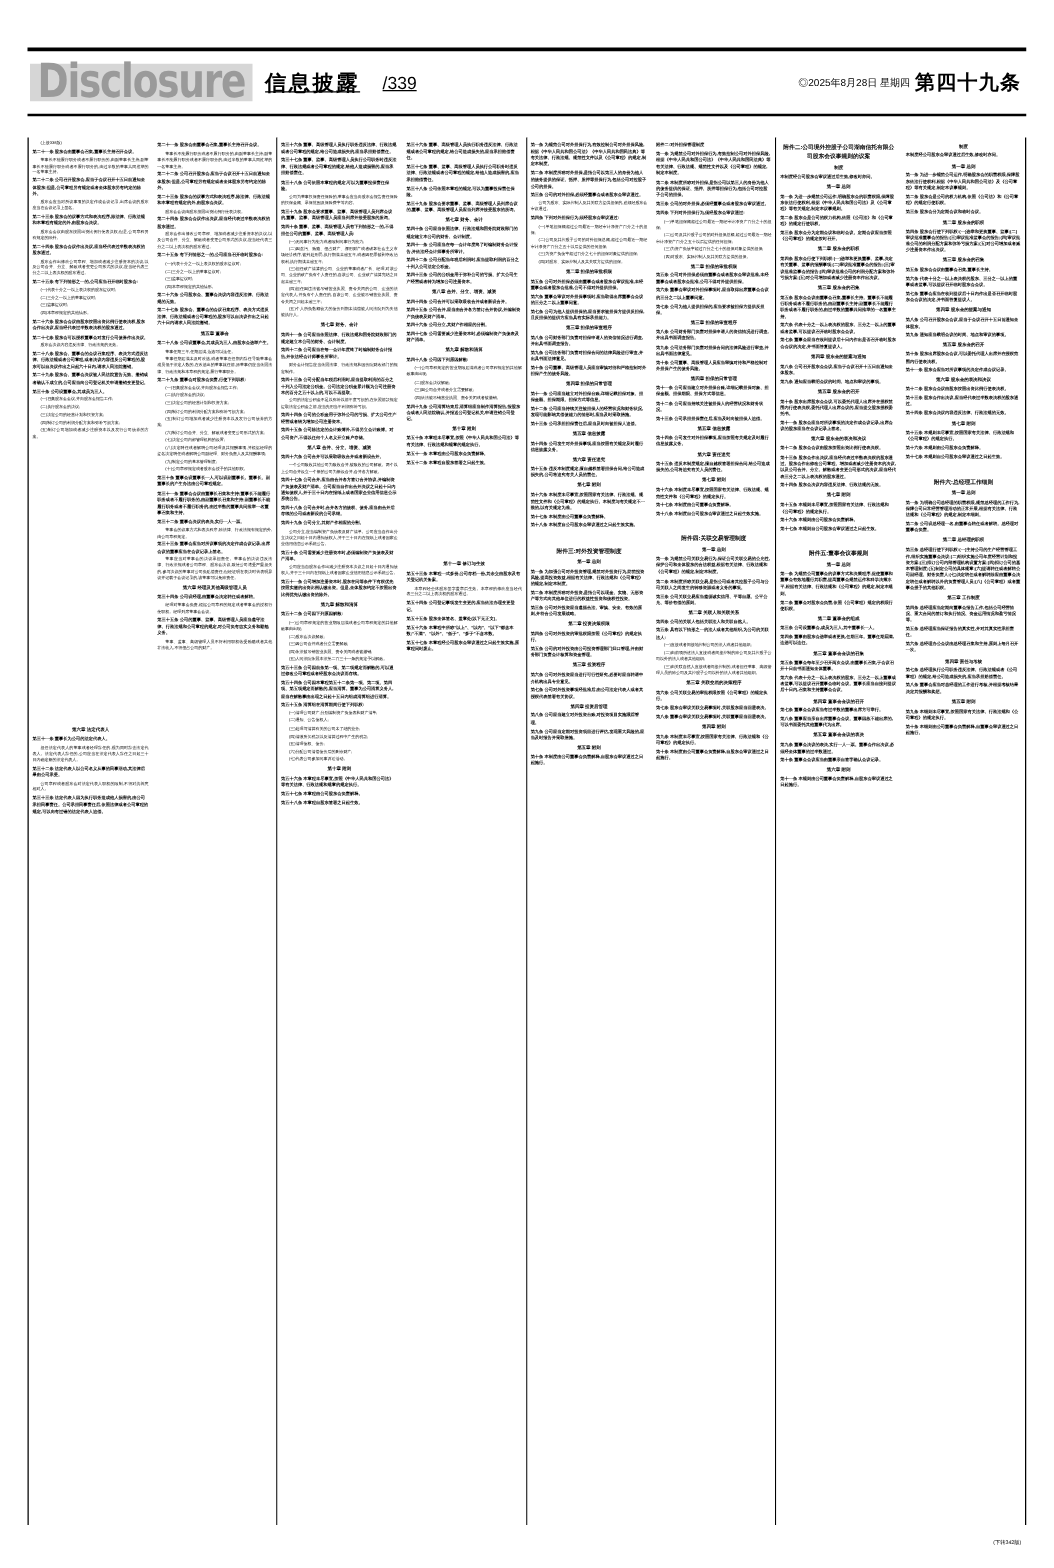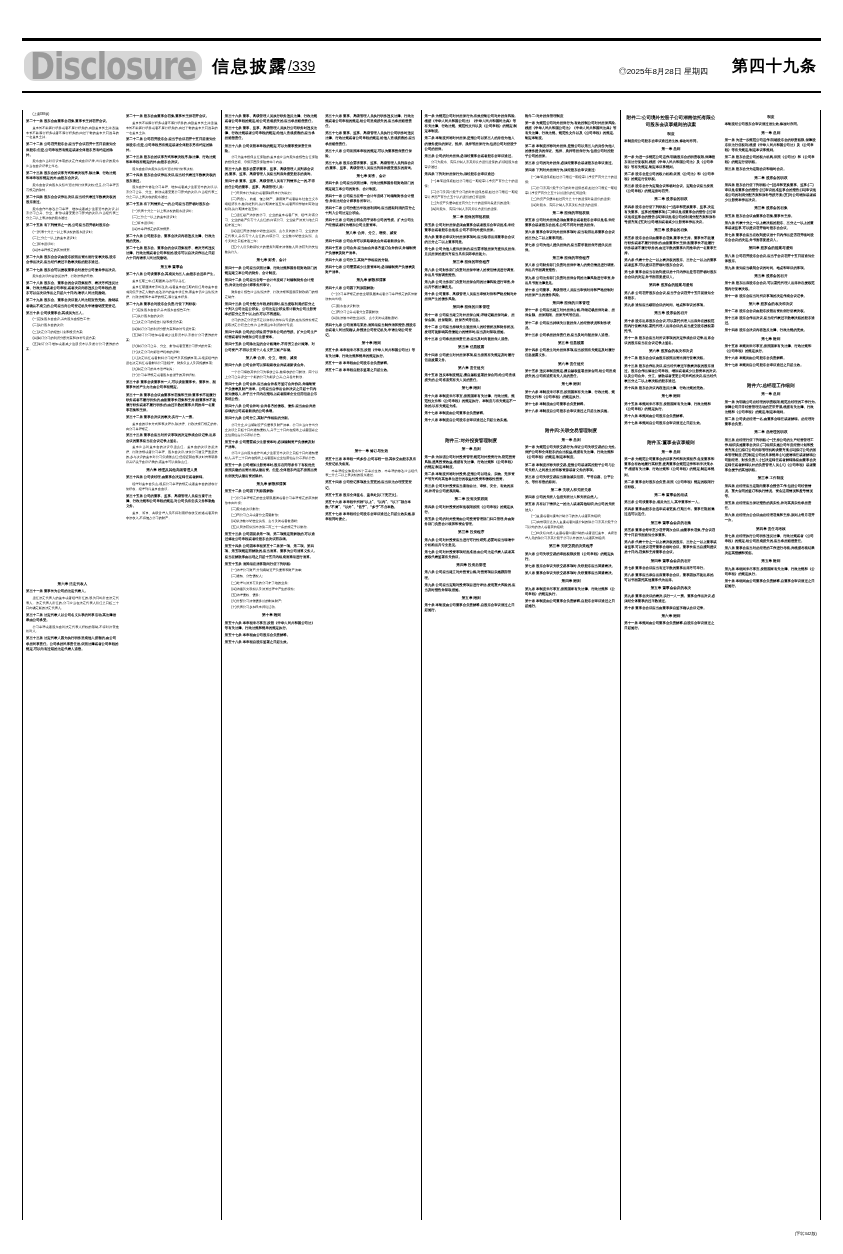--- a/index.html
+++ b/index.html
@@ -49,42 +49,42 @@
     transform: scaleY(1.25);
     transform-origin: center;
   }
   .logo-box {
     background: #d6d6d6;
     height: 30px;
     display: flex;
     align-items: center;
     margin-left: 2px;
     margin-right: 10px;
-    border-radius: 11px;
   }
 
   .mast-cn {
     font-family: "DejaVu Sans", sans-serif;
     font-weight: bold;
     font-size: 17px;
     letter-spacing: 2px;
-    margin-right: 0;
+    margin-right: 18px;
+    text-decoration: underline;
   }
   .mast-num {
     font-family: "Liberation Sans", sans-serif;
     font-size: 14px;
     font-weight: normal;
     text-decoration: underline;
   }
 
   .mast-right {
     margin-left: auto;
     display: flex;
-    align-items: flex-end;
-    gap: 24px;
+    align-items: center;
+    gap: 4px;
     padding-right: 4px;
   }
   .mast-date {
     font-size: 8px;
     letter-spacing: 0px;
   }
   .mast-paper {
     font-family: "DejaVu Serif", serif;
     font-weight: bold;
     font-size: 16px;

